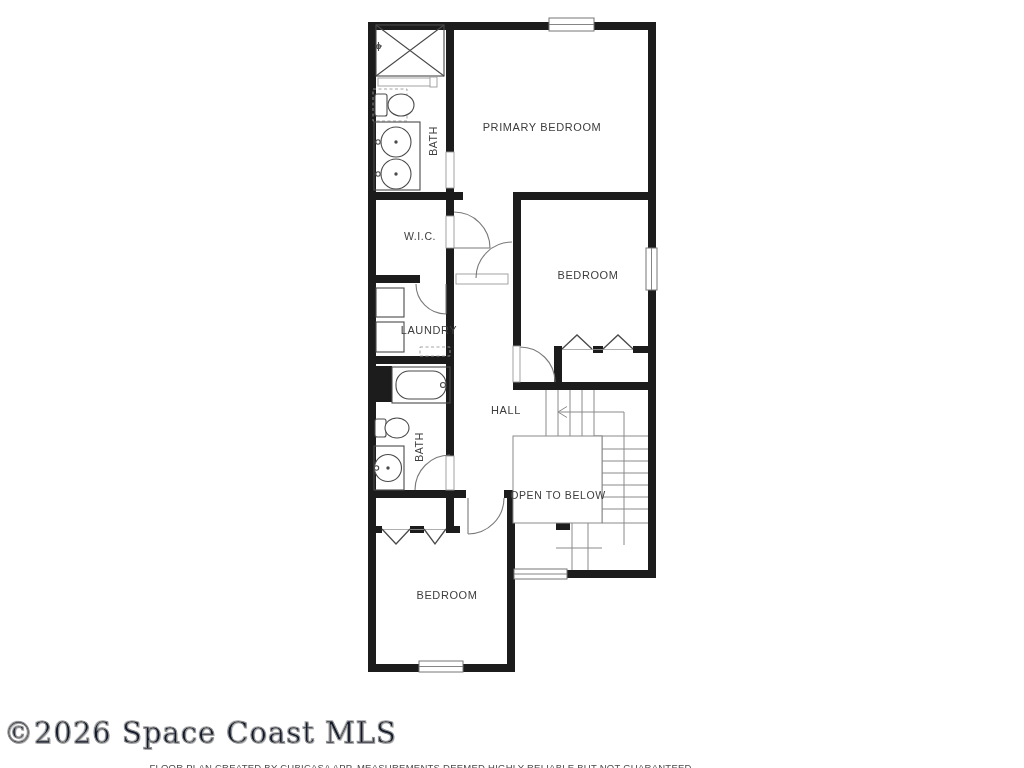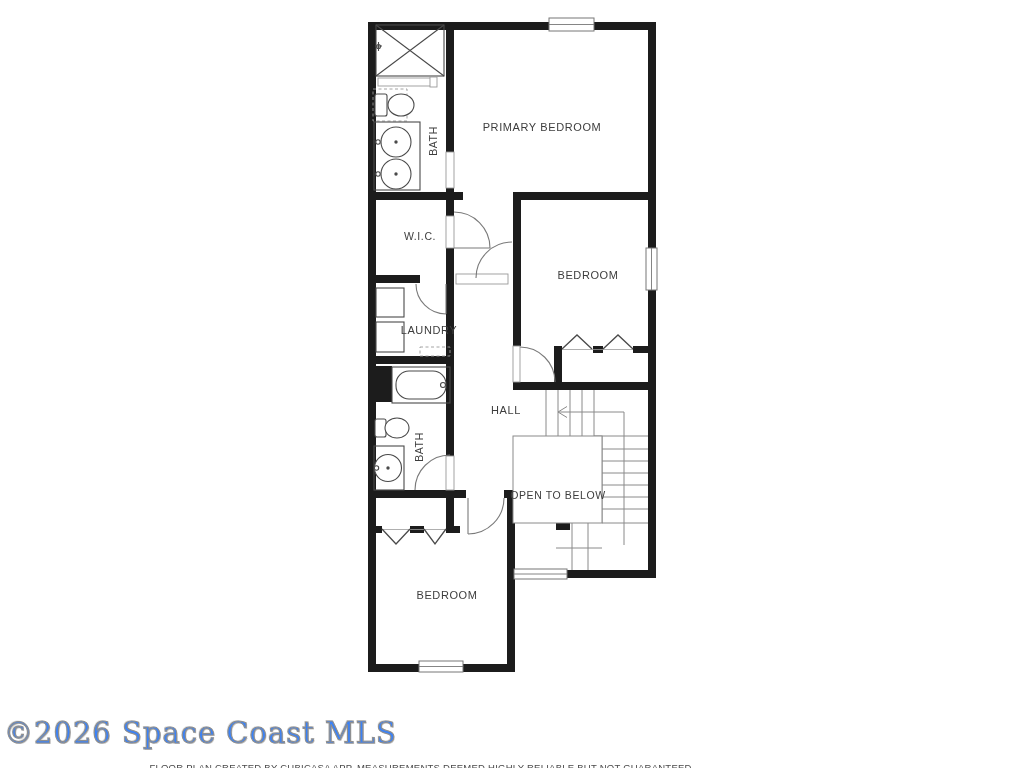--- a/index.html
+++ b/index.html
@@ -15,21 +15,21 @@
   .fixn{stroke:#4a4a4a;stroke-width:1.1;fill:none;}
   .fixf{fill:#4a4a4a;stroke:none;}
   .dash{stroke:#9a9a9a;stroke-width:0.9;fill:none;stroke-dasharray:3,2.5;}
   .stair{stroke:#8a8a8a;stroke-width:1;fill:none;}
   .chev{stroke:#4a4a4a;stroke-width:1.3;fill:none;}
   .chevbase{stroke:#9a9a9a;stroke-width:0.8;fill:none;}
   .roomlabel{fill:#3d3d3d;font-family:"Liberation Sans",sans-serif;font-size:11px;
              letter-spacing:0.6px;text-anchor:middle;}
   .roomlabel.small{font-size:10.5px;}
   #watermark{position:absolute;left:4px;top:716px;font-family:"DejaVu Serif",serif;
-             font-size:29px;letter-spacing:1px;color:#3b82f6;
+             font-size:29px;letter-spacing:1px;color:#0f172a;
              -webkit-text-stroke:1.1px #8f8f8f;
              text-shadow:1px 1px 0 #c9c9c9, -1px -1px 0 #e2e2e2;}
   #disclaimer{position:absolute;left:0;top:762px;width:844px;text-align:center;
               font-size:9.5px;letter-spacing:0.25px;color:#4a4a4a;
               font-family:"Liberation Sans",sans-serif;}
 </style>
 </head>
 <body>
 
 <div id="stage">

